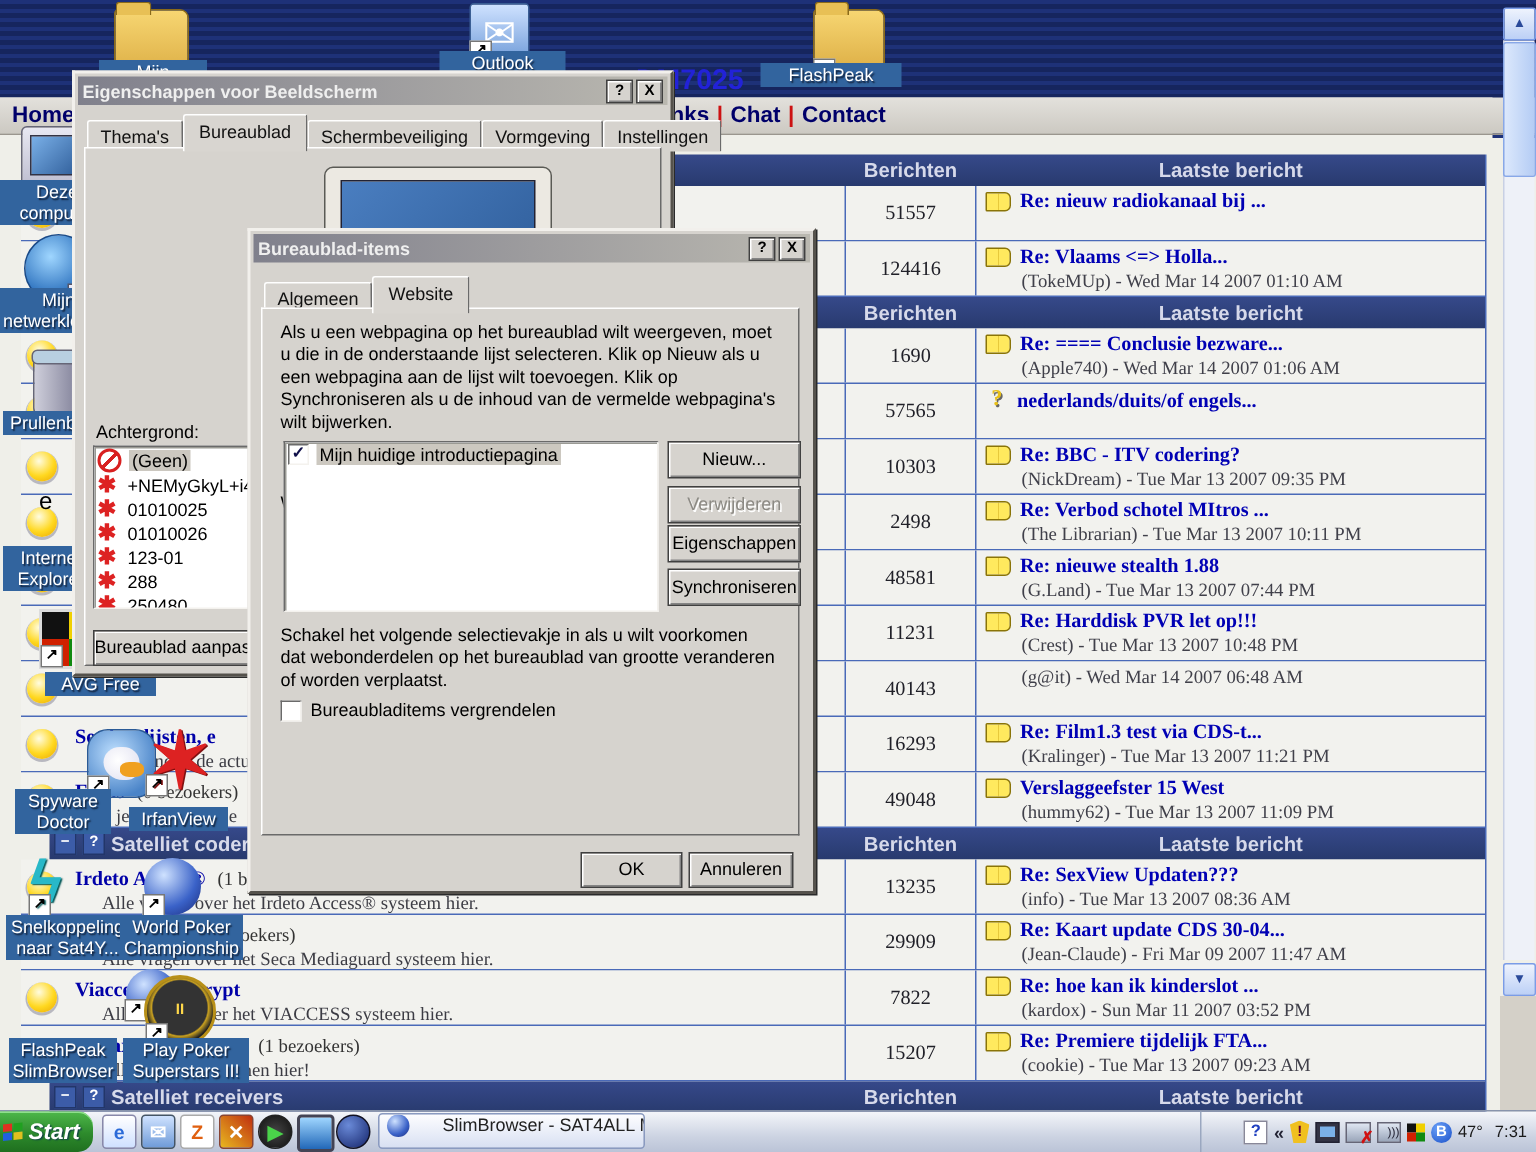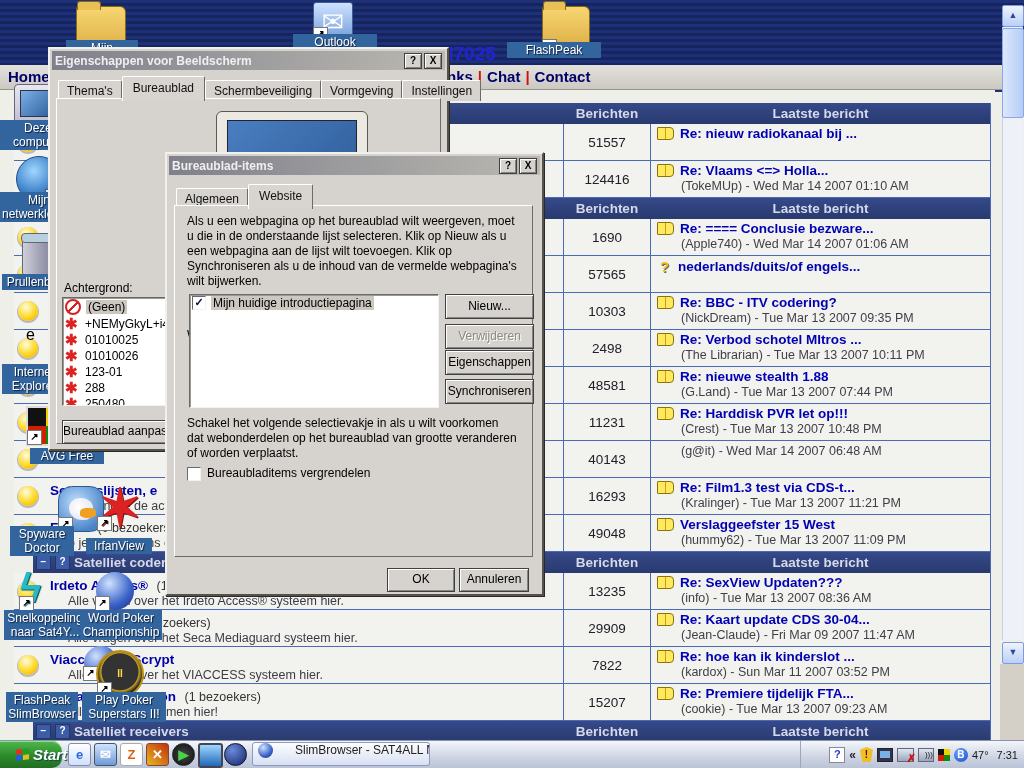--- a/index.html
+++ b/index.html
@@ -45,21 +45,21 @@
   
   .forum{left:14px;top:103px;width:976px;z-index:0;}
   .t-head{height:21px;margin-left:19px;background:linear-gradient(#36498a,#283a6e);
     display:grid;grid-template-columns:530px 88px auto;align-items:center;
     color:#d6d9ea;font-weight:bold;font-size:13.5px;}
   .t-head .hc{display:flex;align-items:center;gap:4px;padding-left:3px;}
   .t-head .cc{text-align:center;}
   .sq-icon{width:13px;height:13px;background:#3c5ca8;border:1px solid #22366a;color:#fff;
     font-size:10px;font-weight:bold;text-align:center;line-height:12px;display:inline-block;}
   .t-row{height:37px;box-sizing:border-box;border-bottom:1px solid #4a6ab8;background:#f2f2ee;
-    display:grid;grid-template-columns:549px 88px 339px;}
+    display:grid;grid-template-columns:549px 88px 339px;font-family:Liberation Serif, serif;}
   .t-row .c1{display:flex;padding:4px 0 0 4px;box-sizing:border-box;overflow:hidden;}
   .t-row .c2{border-left:1px solid #4a6ab8;border-right:1px solid #4a6ab8;
     display:flex;align-items:center;justify-content:center;font-size:13.5px;color:#202028;}
   .t-row .c3{padding:2px 6px;box-sizing:border-box;overflow:hidden;}
   .forum{border-right:1px solid #4a6ab8;}
   .f-name{font-size:13.5px;font-weight:bold;color:#0000a8;white-space:nowrap;}
   .f-visitors{font-size:12.5px;font-weight:normal;color:#333;margin-left:5px;}
   .f-desc{font-size:12.5px;color:#3c3c44;margin:1px 0 0 18px;white-space:nowrap;}
   .f-txt{margin-left:12px;padding-top:1px;}
   .topic-line{display:flex;align-items:center;gap:6px;white-space:nowrap;}
@@ -143,21 +143,21 @@
   .splat-sm{color:#dd2222;font-weight:bold;font-size:15px;flex:0 0 13px;line-height:10px;}
   .monitor{background:#ece9e2;border:1px solid #5a5a55;border-radius:6px;}
   .monitor .scr{position:absolute;left:10px;top:8px;right:10px;bottom:10px;
     background:linear-gradient(135deg,#4a7ec0,#2c5a96);border:1px solid #223;}
 
   
   .taskbar{left:0;top:740px;width:1024px;height:28px;z-index:30;
     background:linear-gradient(#f4f6fa,#ccd3e2 60%,#b9c2d6);border-top:1px solid #8894ac;}
   .startbtn{left:0;top:741px;width:62px;height:27px;z-index:31;border-radius:0 10px 10px 0;
     background:linear-gradient(#4eb84a,#2d8a2c 55%,#1f6f1f);display:flex;align-items:center;
-    padding-left:16px;box-sizing:border-box;gap:4px;box-shadow:inset 0 1px 0 #8fe08c;}
+    padding-left:2px;box-sizing:border-box;gap:4px;box-shadow:inset 0 1px 0 #8fe08c;}
   .startbtn .txt{color:#fff;font-size:15px;font-weight:bold;font-style:italic;text-shadow:1px 1px 1px #144;}
   .flag{display:grid;grid-template-columns:6px 6px;grid-template-rows:5px 5px;gap:1px;transform:skewY(-6deg);}
   .flag i{display:block;}
   .ql{position:absolute;top:743px;width:21px;height:21px;z-index:31;border-radius:3px;
     font-size:13px;font-weight:bold;text-align:center;line-height:21px;}
   .taskwin{left:252px;top:742px;width:178px;height:24px;z-index:31;border:1px solid #8a9ac0;
     border-radius:3px;background:linear-gradient(#fdfdff,#d8e0f2);display:flex;align-items:flex-start;
     gap:22px;padding:0 5px;box-sizing:border-box;font-size:12px;color:#222;white-space:nowrap;overflow:hidden;}
   .mini-orb{width:15px;height:15px;flex:0 0 15px;border-radius:50%;
     background:radial-gradient(circle at 35% 30%,#cfe2ff,#3a62c8 60%,#1a2a78);}

